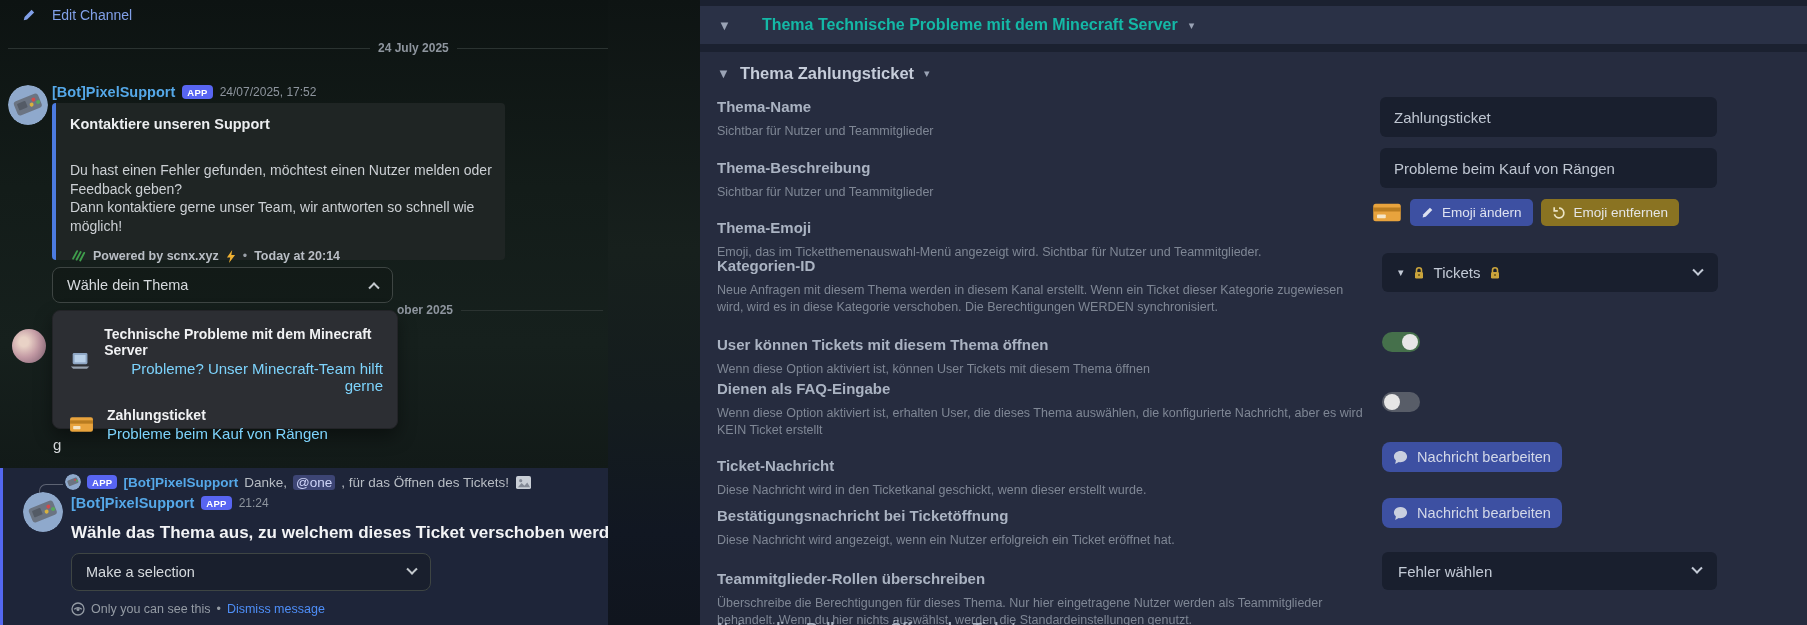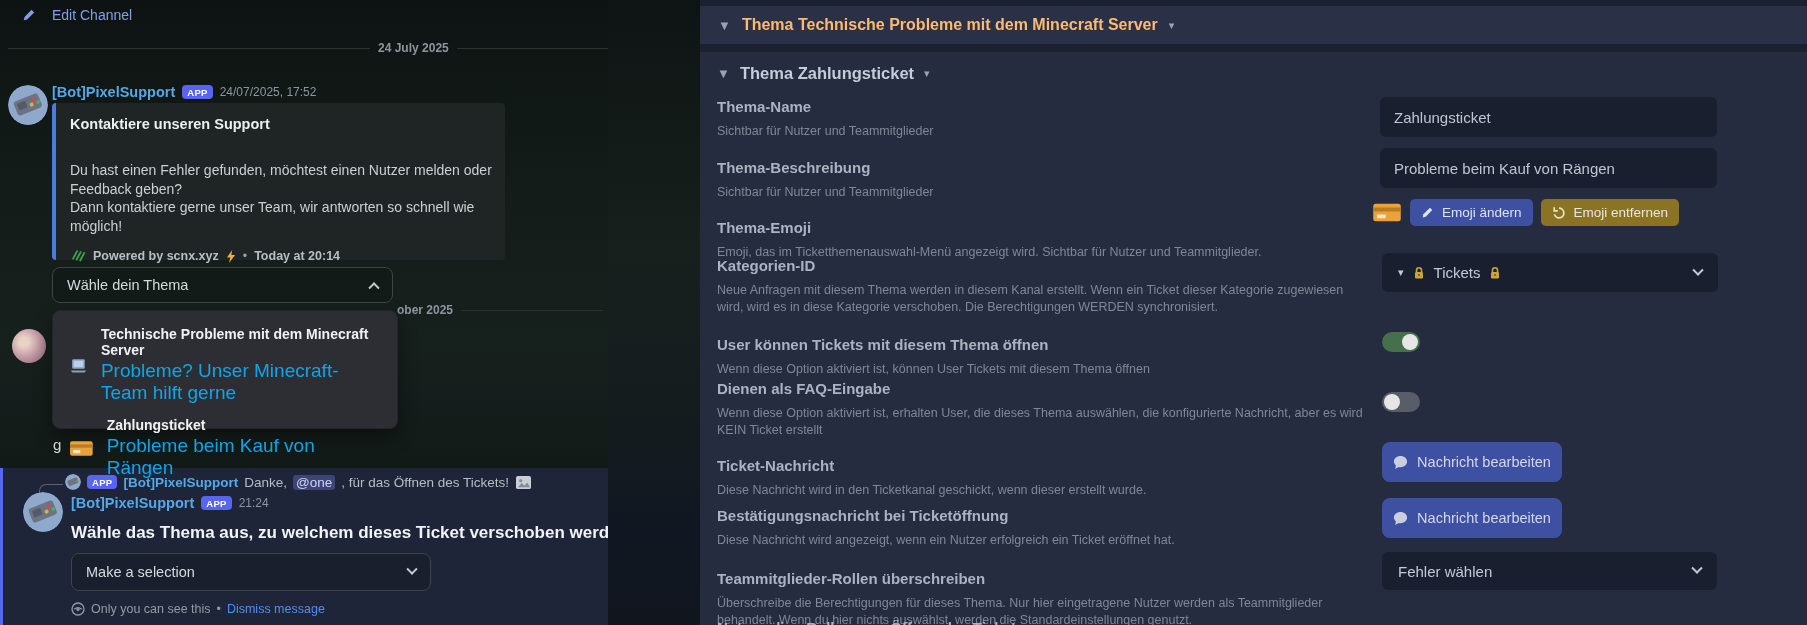--- a/index.html
+++ b/index.html
@@ -42,21 +42,21 @@
   .sel2 { left:68px; top:85px; width:360px; height:38px; }
   .chev { width:8px; height:8px; border-right:2px solid #c4c9ce; border-bottom:2px solid #c4c9ce; }
   .chev.up { transform:rotate(-135deg) translate(-2px,-2px); }
   .chev.down { transform:rotate(45deg) translate(-2px,-2px); }
 
   .dropdown { position:absolute; left:52px; top:310px; width:346px; height:119px; z-index:5;
     background:#2c2e33; border:1px solid #232428; border-radius:8px;
     box-shadow:0 8px 18px rgba(0,0,0,.4); padding:9px 0; }
   .opt { display:flex; align-items:center; gap:13px; padding:6px 14px 7px 16px; cursor:pointer; }
   .opt-title { color:#f0f1f3; font-size:14px; font-weight:bold; }
-  .opt-desc { color:#0ea5e9; font-size:19px; margin-top:2px; }
+  .opt-desc { color:#7dd3fc; font-size:15px; margin-top:2px;text-align:right; }
 
   .avatar34 { position:absolute; left:12px; top:329px; width:34px; height:34px; border-radius:50%;
     background:radial-gradient(circle at 35% 38%, #e9d2c6 15%, #c39aa4 50%, #7d5f72 100%); }
   .msg-g { position:absolute; left:53px; top:436px; color:#dbdee1; font-size:15px; }
 
   .mention { position:absolute; left:0; top:468px; width:608px; height:157px;
     background:#1e2539; border-left:3px solid #5468f0; }
   .spine { position:absolute; left:36px; top:16px; width:24px; height:12px;
     border-top:1.6px solid #5d6373; border-left:1.6px solid #5d6373; border-top-left-radius:7px; }
   .reply-row { position:absolute; left:62px; top:6px; display:flex; align-items:center; gap:6px;
@@ -75,42 +75,42 @@
   
   .gutter { position:absolute; left:608px; top:0; width:92px; height:625px;
     background:linear-gradient(180deg,#0e1413 0%,#17201d 40%,#141c1e 65%,#111722 85%,#10151e 100%); }
 
   
   .panel { position:absolute; left:700px; top:0; width:1107px; height:625px; background:#1b2130; }
   .pheader { position:absolute; left:0; top:6px; right:0; height:38px; background:#2a3146;
     display:flex; align-items:center; gap:11px; padding-left:18px; cursor:pointer; }
   .tri { color:#9aa3b5; font-size:13px; }
   .tri.small { font-size:11px; }
-  .pheader-title { color:#fdba74; font-size:16px; font-weight:bold; }
+  .pheader-title { color:#14b8a6; font-size:16px; font-weight:bold;margin-left:20px; }
   .psection { position:absolute; left:0; top:52px; right:0; height:573px; background:#262c3f; }
   .ptitle { position:absolute; left:17px; top:12px; display:flex; align-items:center; gap:10px; cursor:pointer; }
   .ptitle span.t { color:#c5ccd9; font-size:16.5px; font-weight:bold; }
   .prow { position:absolute; left:17px; width:650px; }
   .prow h3 { color:#aab3c2; font-size:15px; font-weight:bold; line-height:19px; }
   .prow p { color:#7f8795; font-size:12.5px; line-height:16.5px; margin-top:7px; }
 
   .pinput { position:absolute; left:680px; width:337px; height:40px; background:#191f2e;
     border:none; border-radius:6px; color:#bfc6d2; font-size:15px; padding:0 14px;
     font-family:"Liberation Sans", sans-serif; }
   .pselect { position:absolute; left:682px; width:336px; height:39px; background:#191f2e;
     border-radius:6px; display:flex; align-items:center; padding:0 16px; gap:9px;
     color:#c3cad6; font-size:15px; cursor:pointer; }
   .pselect .chev { margin-left:auto; border-color:#c3cad6; }
   .emoji-row { position:absolute; left:672px; top:147px; display:flex; align-items:center; gap:8px; }
   .btn { display:flex; align-items:center; gap:8px; border:none; border-radius:5px;
     font-size:13.5px; padding:0 11px; height:27px; cursor:pointer;
     font-family:"Liberation Sans", sans-serif; }
   .btn-blue { background:#3d50a2; color:#dde1f0; }
   .btn-gold { background:#8a7322; color:#e5e5e5; }
-  .btn-big { position:absolute; left:682px; width:180px; height:40px; border:none; border-radius:8px;
+  .btn-big { position:absolute; left:682px; width:180px; height:30px; border:none; border-radius:8px;
     background:#3d50a2; color:#d3d8e8; font-size:14.5px; display:flex; align-items:center;
     justify-content:center; gap:9px; cursor:pointer; font-family:"Liberation Sans", sans-serif; }
   .toggle { position:absolute; left:682px; width:38px; height:20px; border-radius:11px; cursor:pointer; }
   .toggle .knob { position:absolute; top:2px; width:16px; height:16px; border-radius:50%; background:#e6e6e6; }
   .toggle.on { background:#45704b; } .toggle.on .knob { right:2px; }
   .toggle.off { background:#585d68; } .toggle.off .knob { left:2px; }
 </style>
 </head>
 <body>
 

